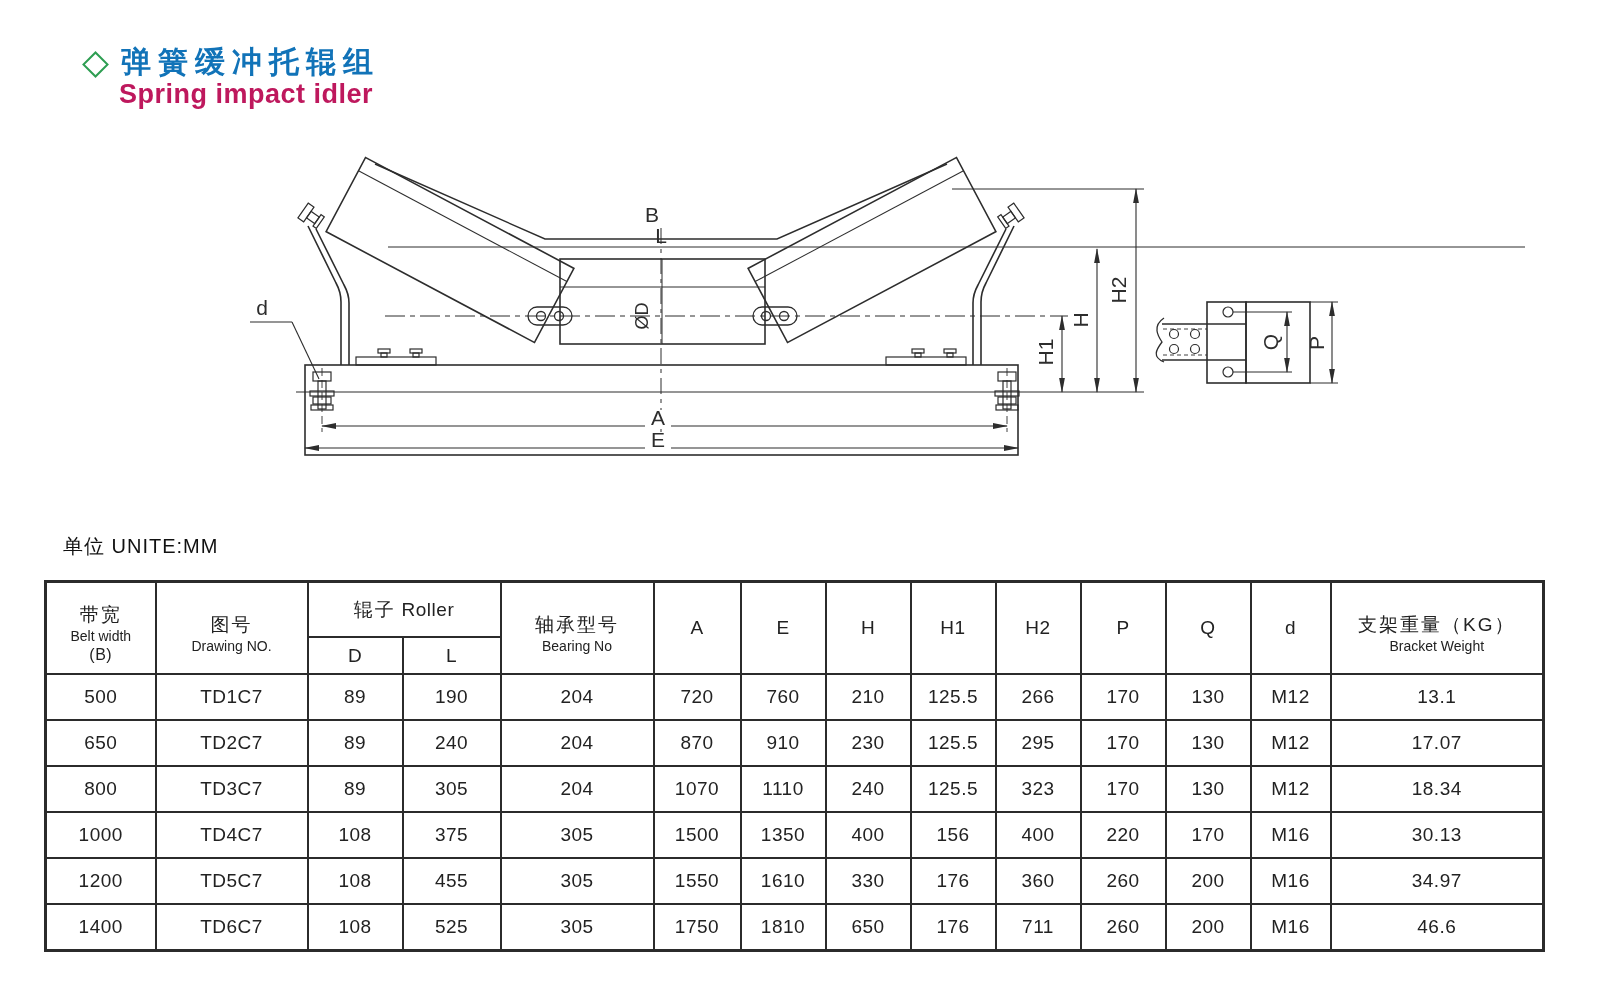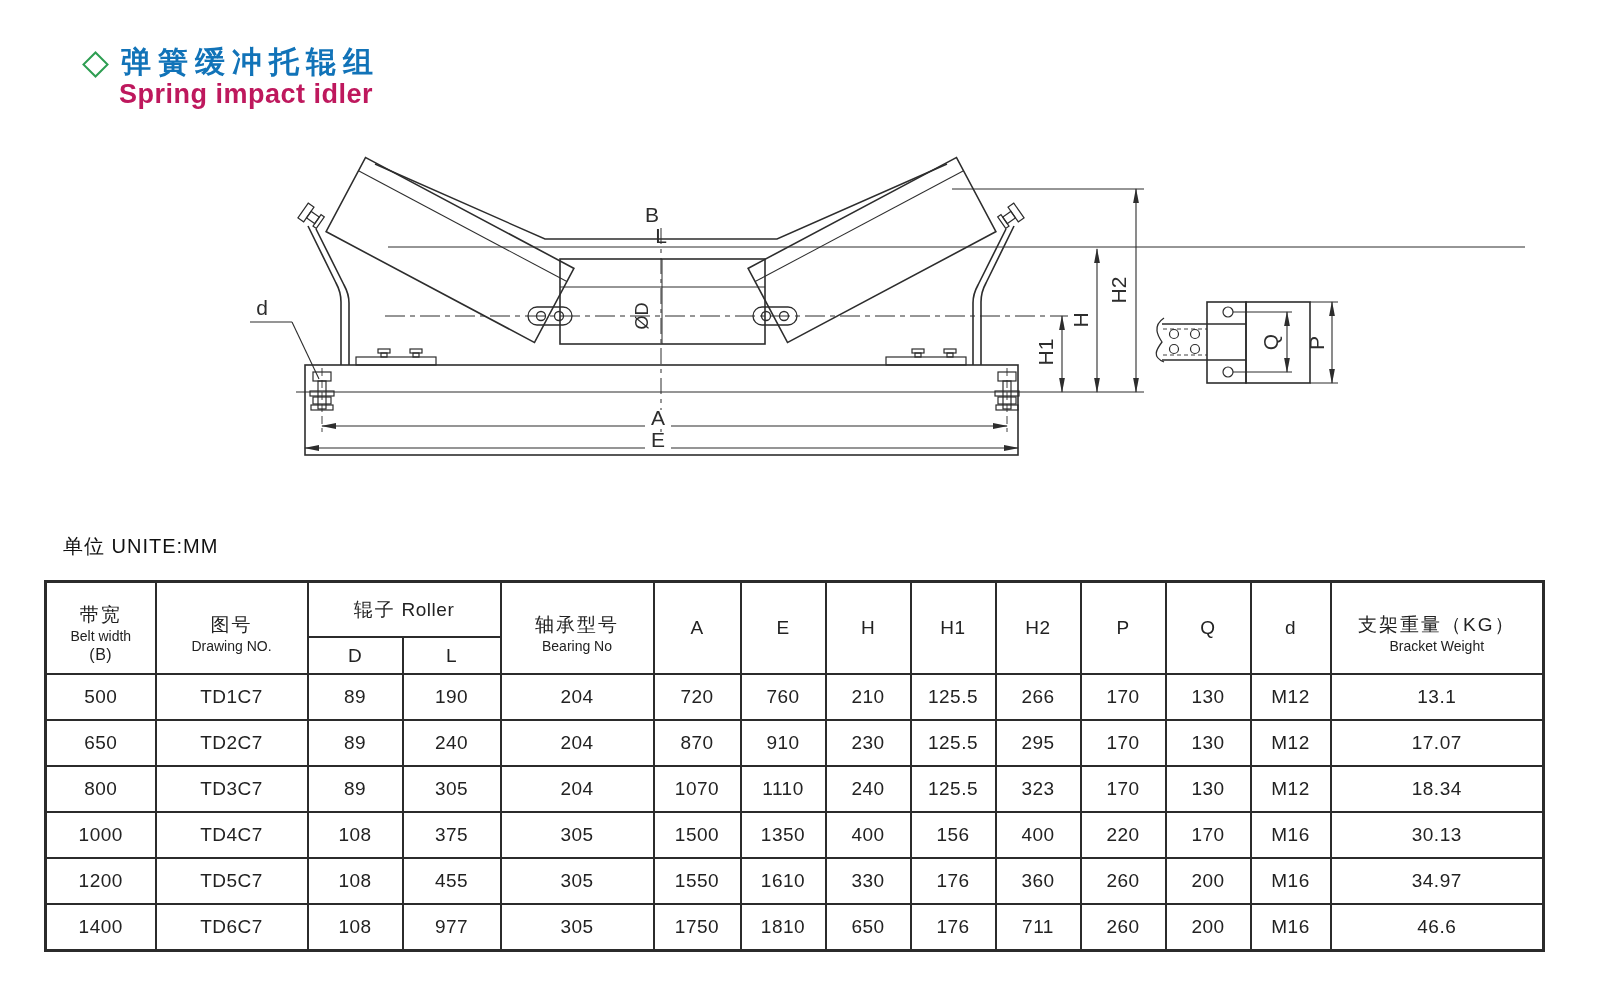--- a/index.html
+++ b/index.html
@@ -337,21 +337,21 @@
           <td>360</td>
           <td>260</td>
           <td>200</td>
           <td>M16</td>
           <td>34.97</td>
         </tr>
         <tr>
           <td>1400</td>
           <td>TD6C7</td>
           <td>108</td>
-          <td>977</td>
+          <td>525</td>
           <td>305</td>
           <td>1750</td>
           <td>1810</td>
           <td>650</td>
           <td>176</td>
           <td>711</td>
           <td>260</td>
           <td>200</td>
           <td>M16</td>
           <td>46.6</td>

